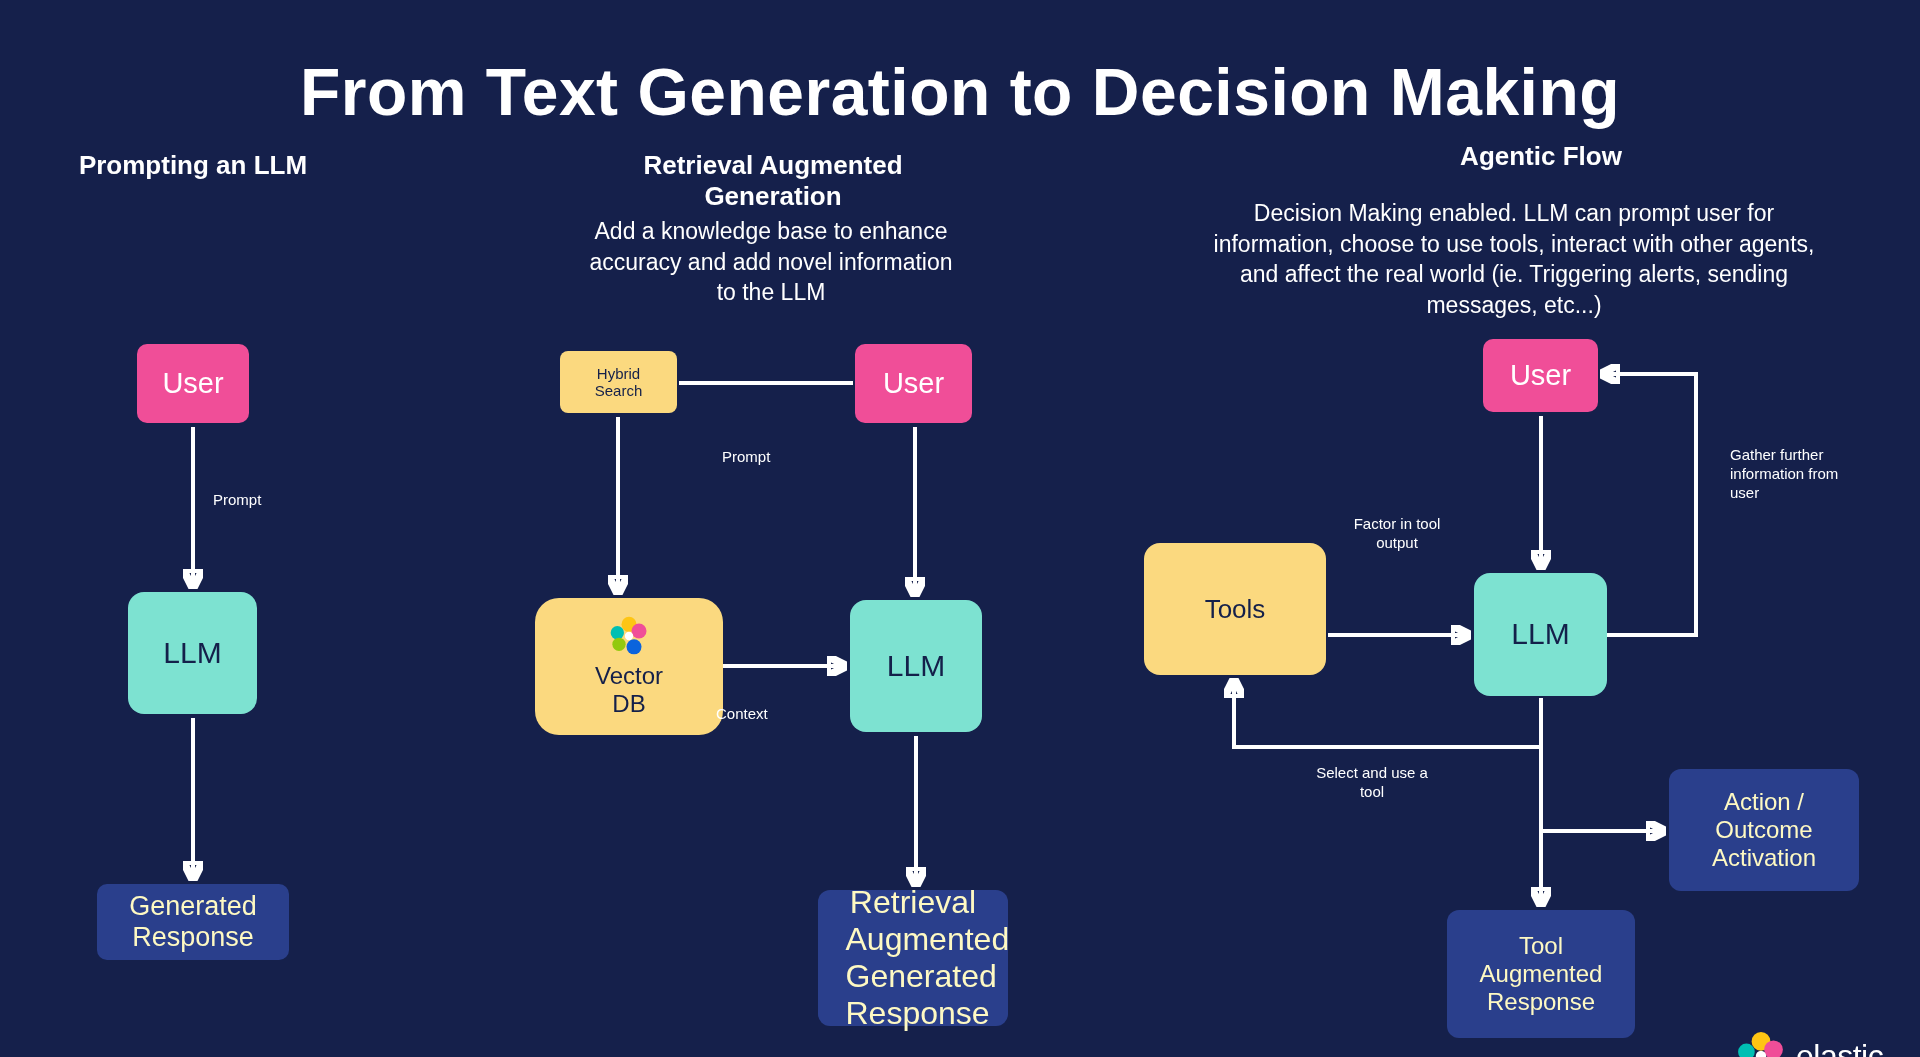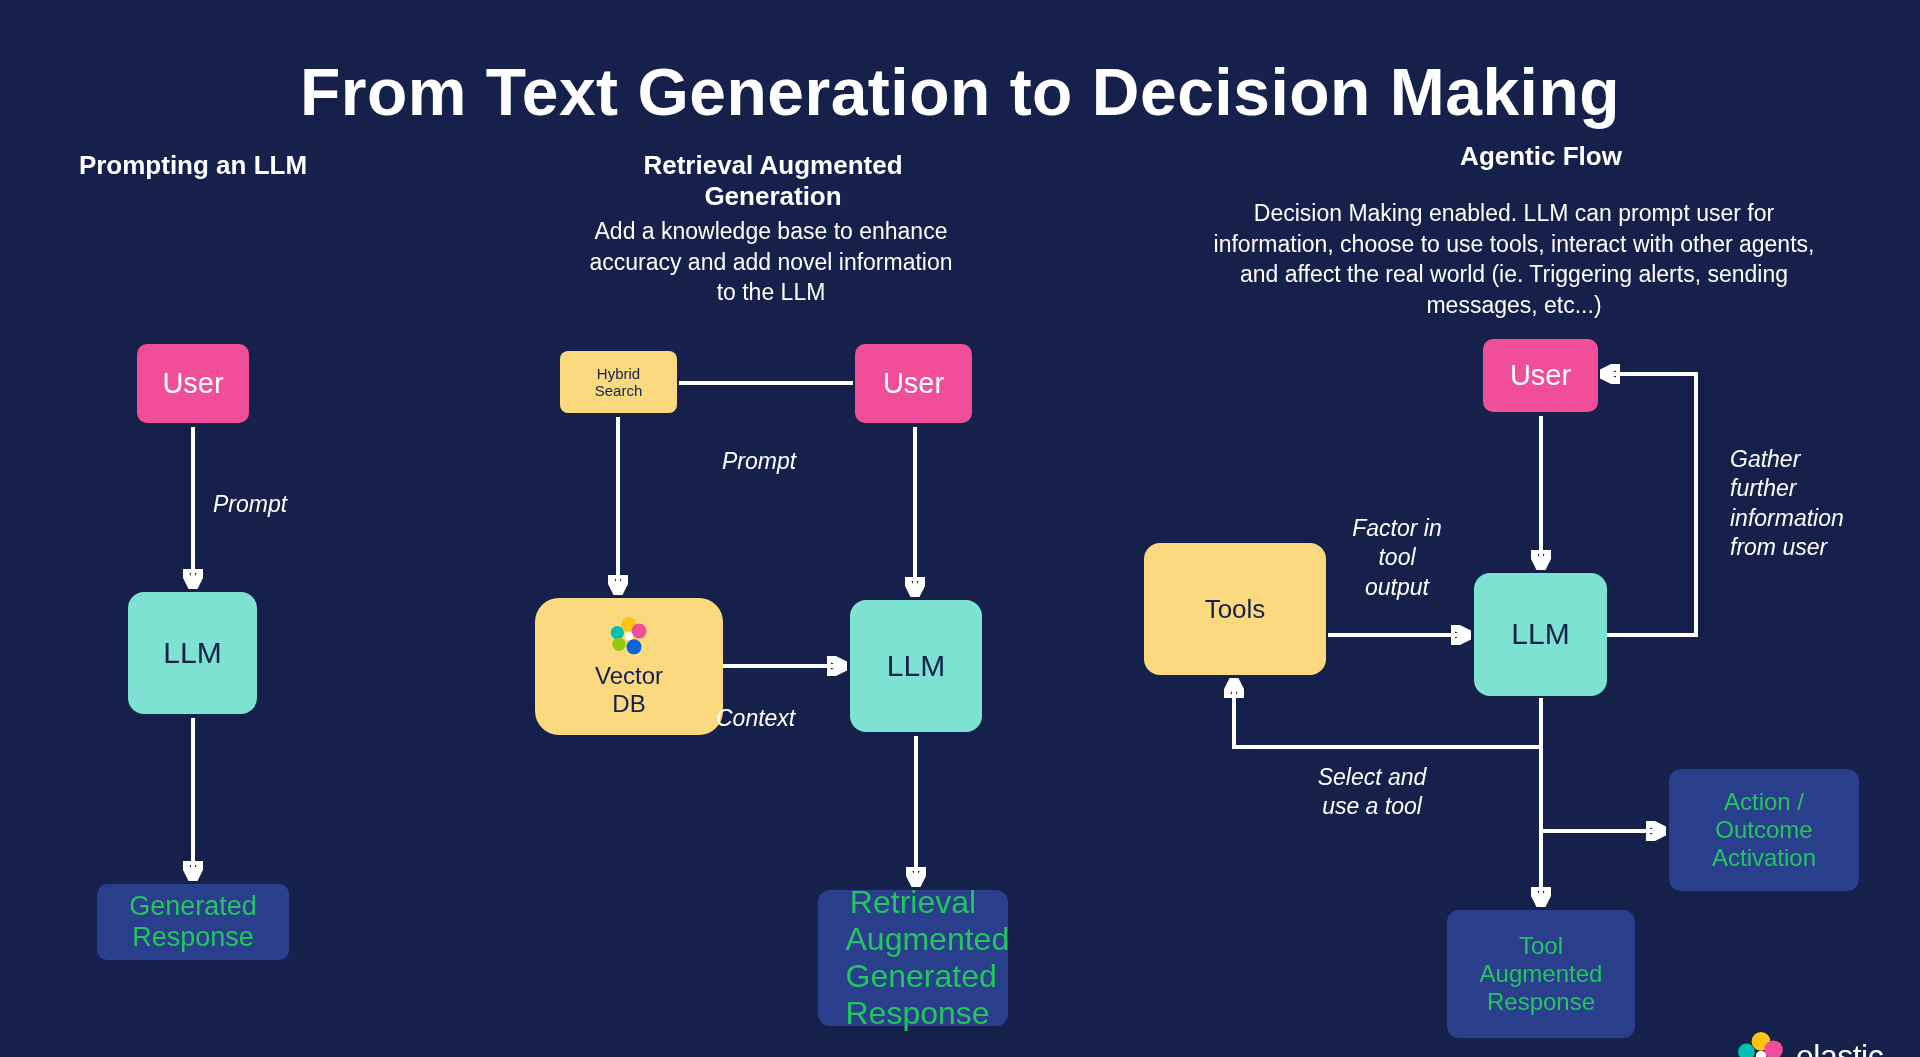--- a/index.html
+++ b/index.html
@@ -15,23 +15,23 @@
   }
   .col-heading{font-weight:700;font-size:26px;text-align:center;line-height:1.2;}
   .col-desc{font-size:23px;line-height:1.33;text-align:center;font-weight:400;}
   .box{
     position:absolute;display:flex;flex-direction:column;gap:6px;
     align-items:center;justify-content:center;text-align:center;line-height:1.16;
   }
   .pink{background:var(--pink,#F04E98);color:#fff;align-items:center;}
   .teal{background:var(--teal,#7DE2D1);color:var(--box-text-dark,#14204A);}
   .yellow{background:var(--yellow,#FBD97F);color:var(--box-text-dark,#14204A);}
-  .navy{background:var(--navy-box,#2A3F8C);color:#22c55e;text-align:center;}
+  .navy{background:var(--navy-box,#2A3F8C);color:#fef9c3;text-align:center;}
   .wrap{display:block;}
-  .flabel{font-style:italic;font-size:23px;line-height:1.28;}
+  .flabel{font-size:15px;line-height:1.28;}
   .arrows{position:absolute;top:0;left:0;pointer-events:none;}
   .arrows line,.arrows path{stroke:#fff;stroke-width:4;fill:none;}
   .brand{position:absolute;left:1736px;top:995px;display:flex;align-items:center;gap:10px;margin-top:36px;}
   .brand-text{font-size:32px;font-weight:500;letter-spacing:-0.5px;}
   .logo-sm{width:40px;height:40px;}
   .logo-lg{width:50px;height:50px;}
 </style>
 </head>
 <body>
 

